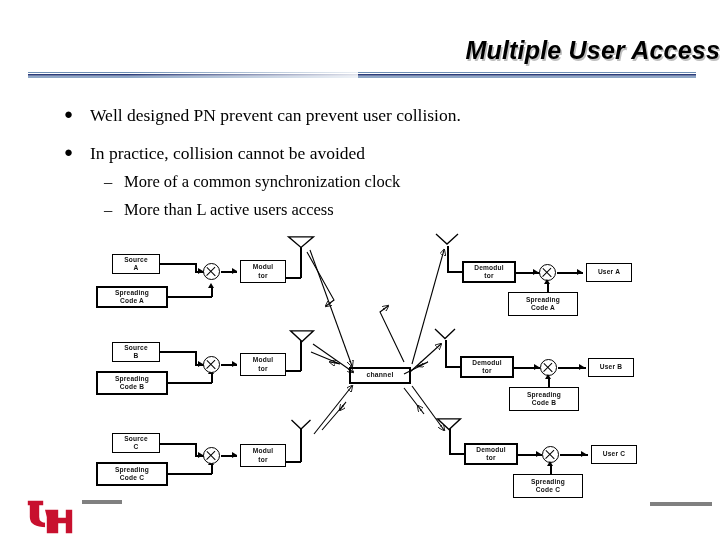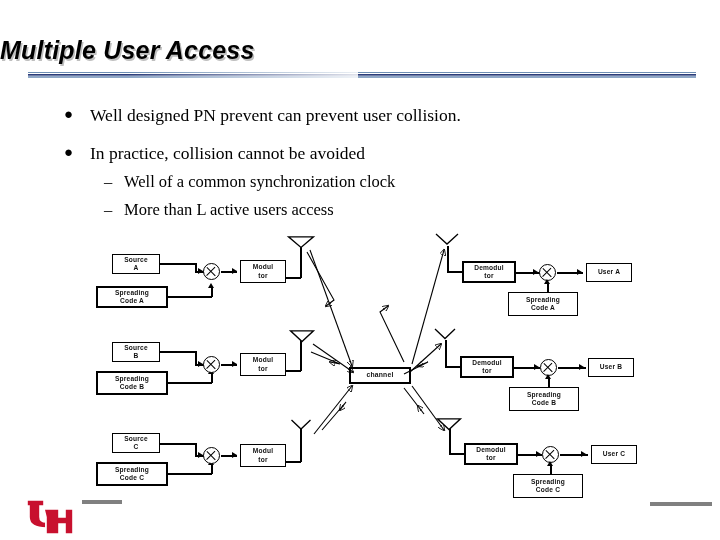--- a/index.html
+++ b/index.html
@@ -8,21 +8,21 @@
     background:#ffffff;
     font-family:"Liberation Serif", serif;
     position:relative;
     overflow:hidden;
   }
   #slide{position:absolute;left:0;top:0;width:720px;height:540px;}
 
   
   #title{
     position:absolute;left:0;top:36px;width:720px;
-    text-align:left;
+    text-align:right;
     font-family:"Liberation Sans", sans-serif;
     font-style:italic;font-weight:bold;
     font-size:25px;color:#000000;
     letter-spacing:.2px;
     text-shadow:1.5px 1.5px 0 #bfbfbf;
     white-space:nowrap;
   }
   #title-rule{
     position:absolute;left:28px;top:72px;width:668px;height:6px;
     background:
@@ -91,21 +91,21 @@
   <div class="bullet" style="left:64px;top:105px;">
     <span class="glyph">●</span>
     <span class="txt">Well designed PN prevent can prevent user collision.</span>
   </div>
   <div class="bullet" style="left:64px;top:143px;">
     <span class="glyph">●</span>
     <span class="txt">In practice, collision cannot be avoided</span>
   </div>
   <div class="sub" style="left:104px;top:172px;">
     <span class="dash">–</span>
-    <span class="txt">Well of a common synchronization clock</span>
+    <span class="txt">More of a common synchronization clock</span>
   </div>
   <div class="sub" style="left:104px;top:200px;">
     <span class="dash">–</span>
     <span class="txt">More than L active users access</span>
   </div>
 
   <div id="diagram">
 
     <div class="box" style="left:112px;top:254px;width:48px;height:20px;">Source<br>A</div>
     <div class="box thick" style="left:96px;top:286px;width:72px;height:22px;">Spreading<br>Code A</div>

